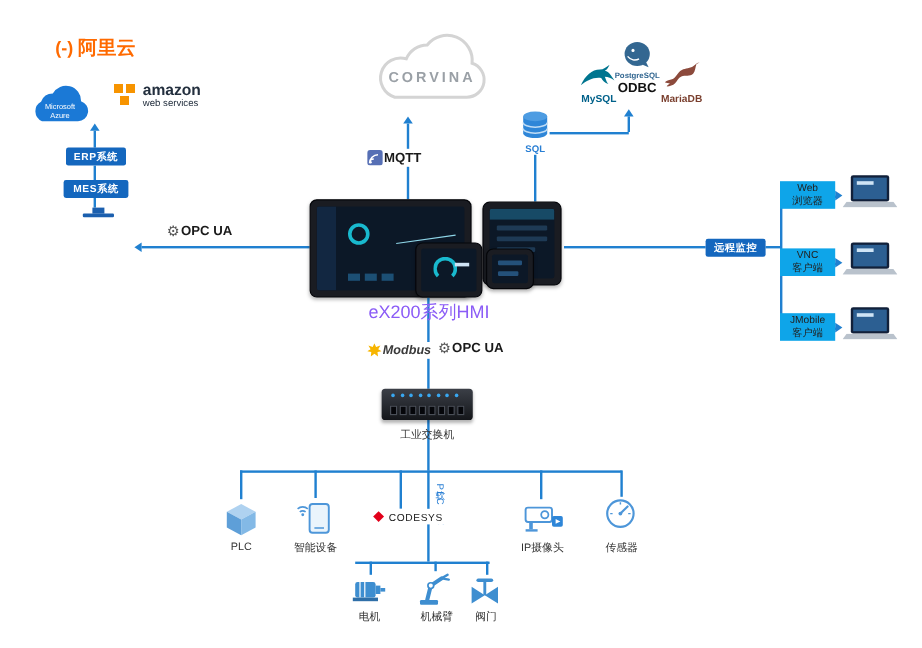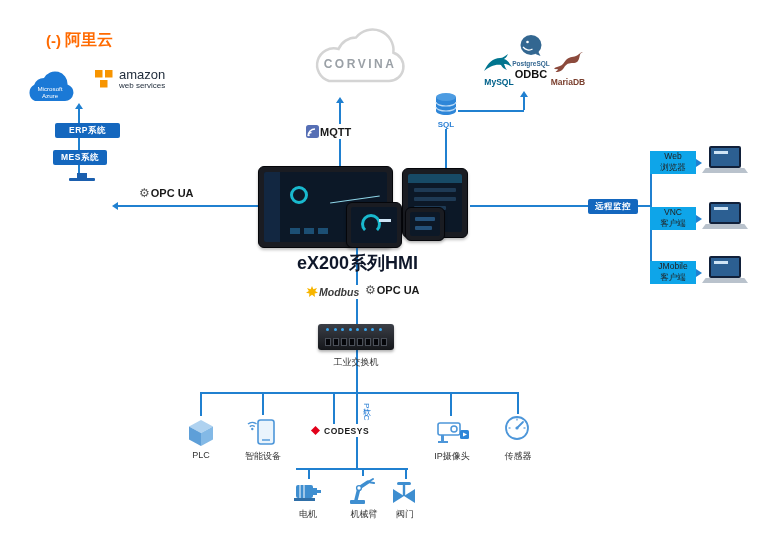--- a/index.html
+++ b/index.html
@@ -18,21 +18,21 @@
   .arr.left{border-top:4px solid transparent;border-bottom:4px solid transparent;border-right:6px solid var(--accent);}
   .arr.right{border-top:4px solid transparent;border-bottom:4px solid transparent;border-left:6px solid var(--accent);}
 
   .badge{position:absolute;background:var(--badge);color:#fff;font-size:8.5px;font-weight:700;display:flex;align-items:center;justify-content:center;border-radius:2px;letter-spacing:.5px;z-index:2;}
   .cap{position:absolute;font-size:9px;color:#333;text-align:center;z-index:2;}
 
   
   .ali{position:absolute;left:46px;top:30px;display:flex;align-items:center;gap:4px;color:var(--ali-orange);font-weight:800;}
   .ali .mark{font-size:15px;} .ali .txt{font-size:16px;}
   .aws{position:absolute;left:94px;top:68px;display:flex;align-items:center;gap:5px;}
-  .aws .t1{font-size:13px;font-weight:400;color:#232F3E;line-height:1;}
+  .aws .t1{font-size:13px;font-weight:700;color:#232F3E;line-height:1;}
   .aws .t2{font-size:8px;color:#232F3E;line-height:1.2;}
 
   
   .monitor{position:absolute;left:56px;top:173px;width:52px;z-index:2;}
   .mon-scr{width:52px;height:36px;background:#2F80D8;border:2px solid #1B5FAE;border-radius:3px;display:flex;align-items:center;justify-content:center;}
   .mon-label{background:#fff;color:#1B5FAE;font-size:7.5px;font-weight:700;padding:2px 3px;border-radius:1px;white-space:nowrap;}
   .mon-neck{width:10px;height:5px;background:#1B5FAE;margin:0 auto;}
   .mon-base{width:26px;height:3px;background:#1B5FAE;margin:0 auto;border-radius:1px;}
 
   
@@ -49,40 +49,40 @@
   .scr-ring{position:absolute;left:26px;top:14px;width:18px;height:18px;border:3px solid #19B9CE;border-radius:50%;}
   .scr-line{position:absolute;right:8px;top:14px;width:50px;height:14px;border-bottom:1.5px solid #8FD6E8;transform:rotate(-8deg);}
   .scr-bars{position:absolute;left:26px;bottom:8px;display:flex;gap:4px;}
   .scr-bars i{width:10px;height:6px;background:#1C4F74;display:block;}
   .m-head{height:9px;background:#174A66;}
   .m-row{height:4px;margin:5px 6px 0;background:#1E3A55;border-radius:1px;}
   .m-row.short{width:60%;}
   .g-arc{position:absolute;left:10px;top:7px;width:20px;height:20px;border:3px solid #19B9CE;border-bottom-color:transparent;border-radius:50%;}
   .g-txt{position:absolute;right:6px;top:12px;width:12px;height:3px;background:#CFE4F5;}
   .s2-row{height:4px;margin:5px 5px 0;background:#24517A;border-radius:1px;}
-  .hmi-title{position:absolute;left:295px;top:251px;width:125px;text-align:center;font-size:18px;font-weight:700;color:#0f172a;z-index:2;}
+  .hmi-title{position:absolute;left:295px;top:251px;width:125px;text-align:center;font-size:15px;font-weight:400;color:#8b5cf6;z-index:2;}
 
   
   .client-label{position:absolute;width:46px;text-align:center;font-size:8.5px;color:#222;line-height:1.35;background:#0ea5e9;z-index:2;}
   .laptop{position:absolute;width:46px;height:29px;z-index:2;}
   .lt-scr{position:absolute;left:7px;top:0;width:32px;height:22px;background:#11203A;border-radius:2px;}
   .lt-scr i{position:absolute;inset:2px;background:#2C5F92;display:block;}
   .lt-scr b{position:absolute;left:5px;top:5px;width:14px;height:3px;background:#CFE4F5;display:block;}
   .lt-base{position:absolute;left:0;top:22px;width:46px;height:5px;background:#B9C2CC;clip-path:polygon(8% 0,92% 0,100% 100%,0 100%);}
 
   
   .switch{position:absolute;left:318px;top:324px;width:76px;height:26px;background:linear-gradient(#3B3F47,#14161A);border-radius:3px;box-shadow:0 2px 3px rgba(0,0,0,.3);z-index:2;}
   .sw-leds{position:absolute;left:8px;top:4px;display:flex;gap:4.5px;}
   .sw-leds i{width:3px;height:3px;border-radius:50%;background:#39A7F0;display:block;}
   .sw-ports{position:absolute;left:7px;bottom:4px;display:flex;gap:2.5px;}
   .sw-ports i{width:5.5px;height:8px;background:#05060A;border:1px solid #4A4F58;display:block;}
 
   .soft-plc{position:absolute;left:360px;top:402px;height:62px;writing-mode:vertical-rl;font-size:8px;letter-spacing:1px;color:#2A7FD4;z-index:2;}
   .codesys{position:absolute;left:308px;top:424px;display:flex;align-items:center;gap:3px;z-index:2;background:#fff;padding:1px 2px;}
-  .codesys .name{font-size:8.5px;font-weight:700;color:#1A1A1A;letter-spacing:.5px;}
+  .codesys .name{font-size:8.5px;font-weight:400;color:#1A1A1A;letter-spacing:.5px;}
 
   .db-cap{position:absolute;text-align:center;font-weight:700;z-index:2;}
   .icon{position:absolute;z-index:2;}
 </style>
 </head>
 <body>
 
 <div class="canvas">
 
   <div class="ali">
@@ -103,21 +103,21 @@
       <rect x="6" y="11" width="7.5" height="7.5" fill="var(--aws-orange)"></rect>
     </svg>
     <div>
       <div class="t1">amazon</div>
       <div class="t2">web services</div>
     </div>
   </div>
 
   <div class="arr up" style="left:75px;top:103px;"></div>
   <div class="vline" style="left:78px;top:109px;height:14px;"></div>
-  <div class="badge" style="left:55px;top:123px;width:65px;height:15px;">ERP系统</div>
+  <div class="badge" style="left:55px;top:123px;width:50px;height:15px;">ERP系统</div>
   <div class="vline" style="left:78px;top:138px;height:12px;"></div>
   <div class="badge" style="left:53px;top:150px;width:54px;height:15px;">MES系统</div>
   <div class="vline" style="left:78px;top:165px;height:8px;"></div>
 
   <div class="monitor">
     <div class="mon-neck"></div>
     <div class="mon-base"></div>
   </div>
 
   <div class="proto" style="left:136px;top:186px;">

